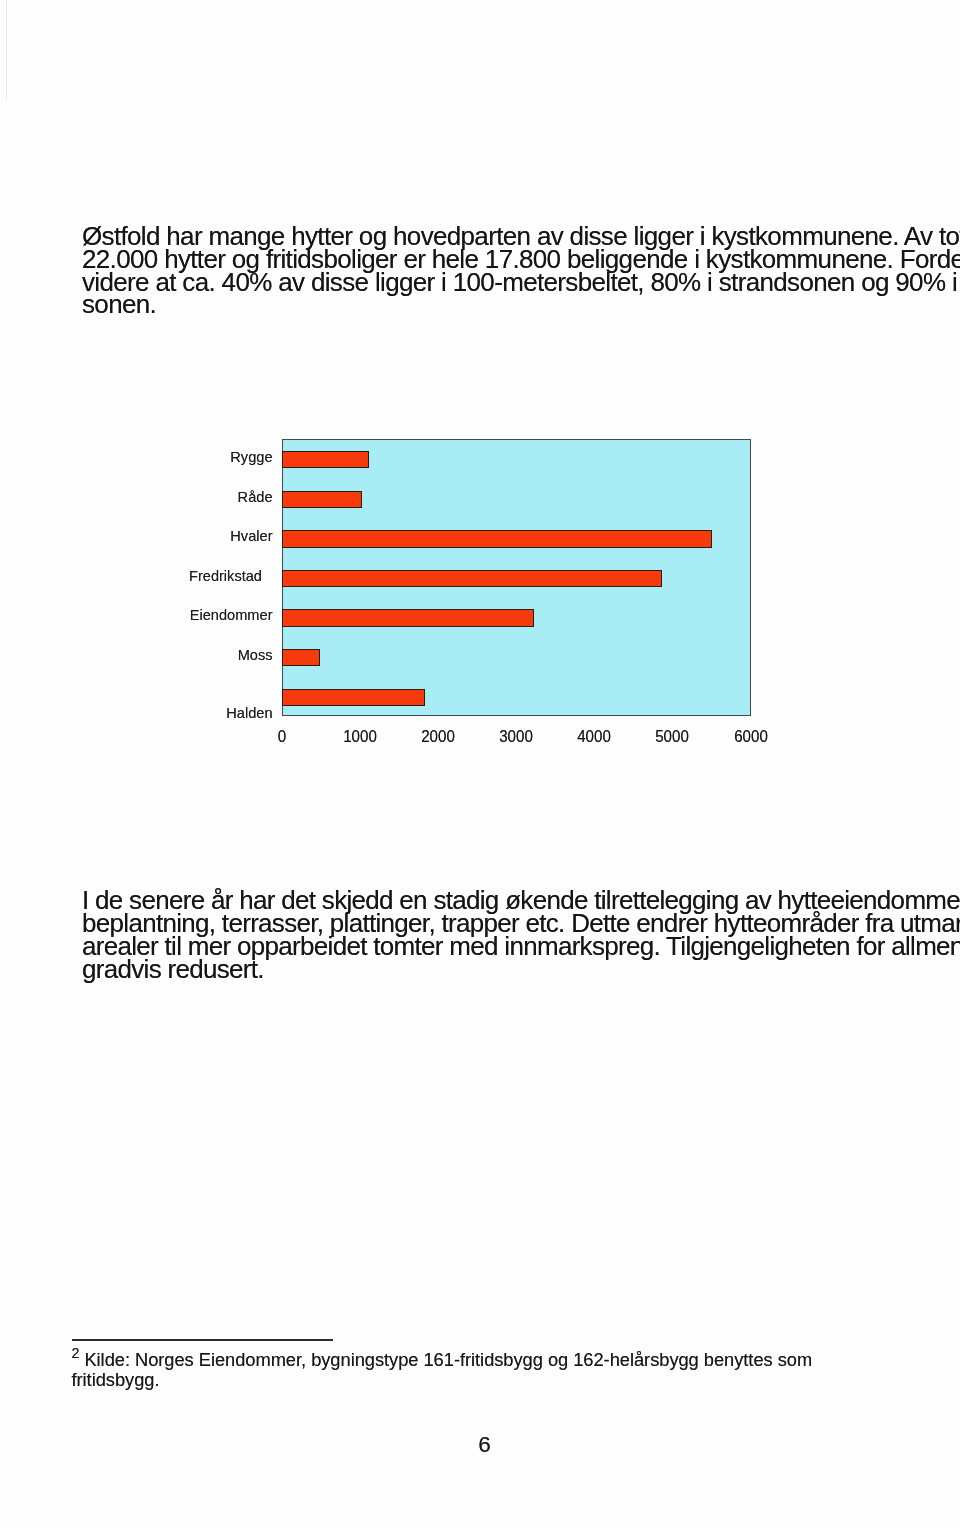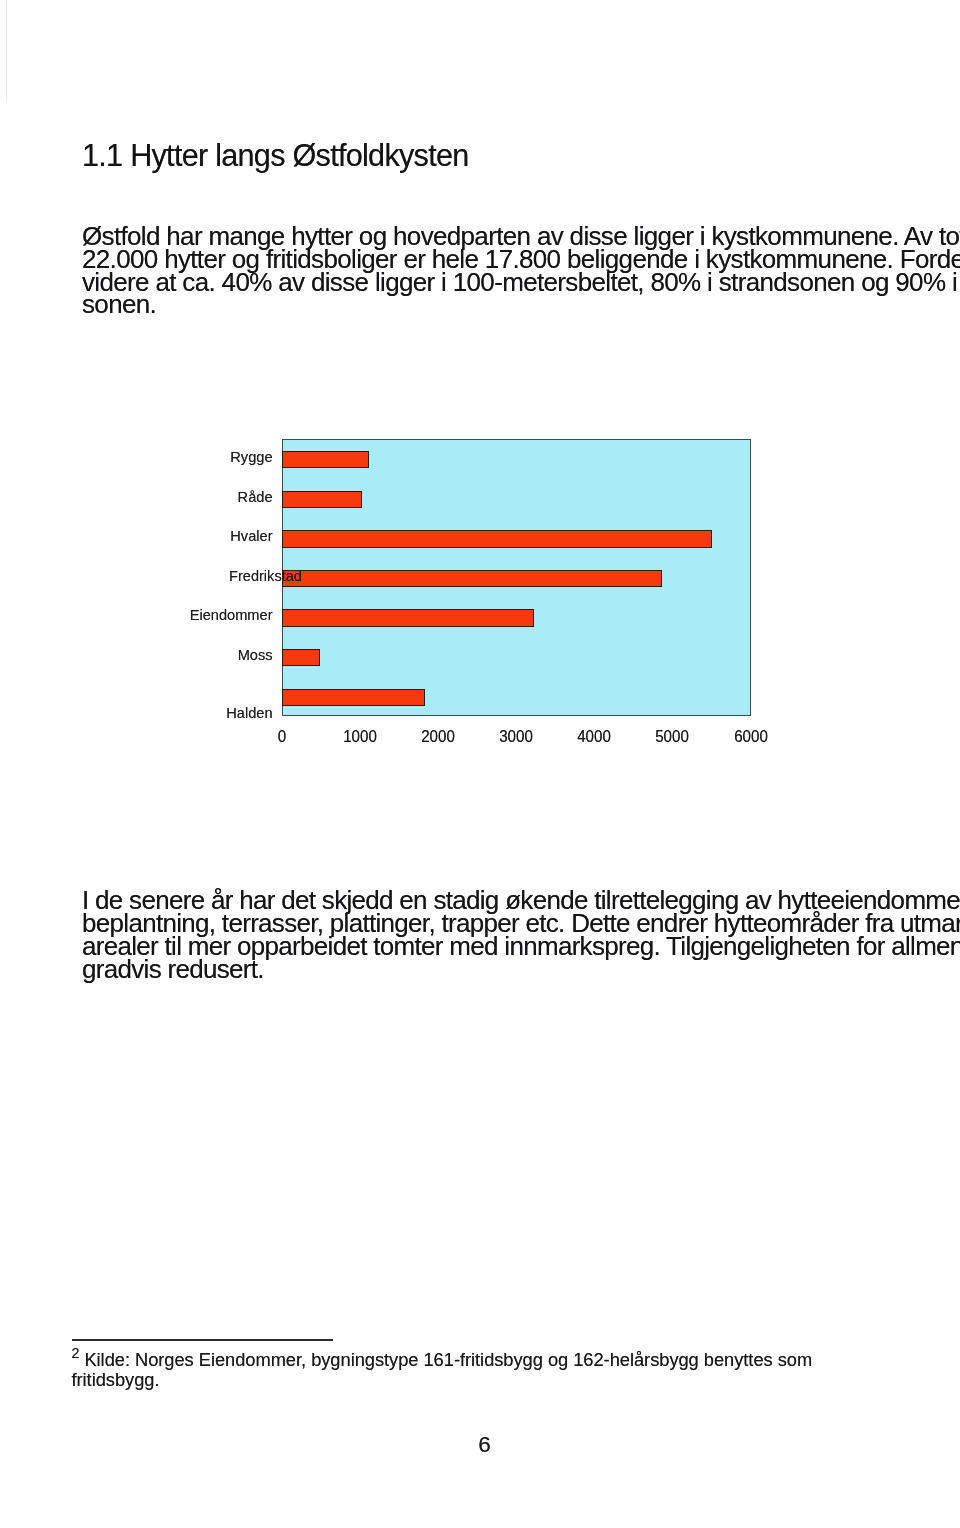--- a/index.html
+++ b/index.html
@@ -46,42 +46,41 @@
 </head>
 <body>
 
 <div class="page">
 
   <div class="pagebg"></div>
   <div class="layer" id="layer">
 
   <div class="scanline"></div>
 
-  <h1 class="h1">1.1 Hytter langs Østfoldkysten</h1>
 
   <p class="para" id="para1">Østfold har mange hytter og hovedparten av disse ligger i kystkommunene. Av totalt nær
 22.000 hytter og fritidsboliger er hele 17.800 beliggende i kystkommunene. Fordelingen viser
 videre at ca. 40% av disse ligger i 100-metersbeltet, 80% i strandsonen og 90% i RPR-
 sonen.</p>
 
 
   <div class="chart">
     <div class="plot" id="plot">
           <div class="bar" style="left: -0.6px; top: 11.0857px; width: 87.3903px; height: 17.4px;"></div>
           <div class="bar" style="left: -0.6px; top: 50.6571px; width: 80.2772px; height: 17.4px;"></div>
           <div class="bar" style="left: -0.6px; top: 90.2286px; width: 430.229px; height: 17.4px;"></div>
           <div class="bar" style="left: -0.6px; top: 129.8px; width: 380.046px; height: 17.4px;"></div>
           <div class="bar" style="left: -0.6px; top: 169.371px; width: 252.087px; height: 17.4px;"></div>
           <div class="bar" style="left: -0.6px; top: 208.943px; width: 38.1453px; height: 17.4px;"></div>
           <div class="bar" style="left: -0.6px; top: 248.514px; width: 143.592px; height: 17.4px;"></div>
         </div>
   <div class="catlabel" style="right: 687.5px; top: 449.986px;">Rygge</div>
         <div class="catlabel" style="right: 687.5px; top: 489.557px;">Råde</div>
         <div class="catlabel" style="right: 687.5px; top: 529.129px;">Hvaler</div>
-        <div class="catlabel" style="right: 658px; top: 568.7px; padding-left: 16px;">Fredrikstad</div>
+        <div class="catlabel" style="right: 698px; top: 568.7px; padding-left: 16px;">Fredrikstad</div>
         <div class="catlabel" style="right: 687.5px; top: 608.271px;">Eiendommer</div>
         <div class="catlabel" style="right: 687.5px; top: 647.843px;">Moss</div>
         <div class="catlabel" style="right: 687.5px; top: 706px;">Halden</div>
         <div class="ticklabel" style="left: 281.5px; top: 729.4px; transform: translateX(-50%) scaleX(0.945);">0</div>
         <div class="ticklabel" style="left: 359.667px; top: 729.4px; transform: translateX(-50%) scaleX(0.945);">1000</div>
         <div class="ticklabel" style="left: 437.833px; top: 729.4px; transform: translateX(-50%) scaleX(0.945);">2000</div>
         <div class="ticklabel" style="left: 516px; top: 729.4px; transform: translateX(-50%) scaleX(0.945);">3000</div>
         <div class="ticklabel" style="left: 594.167px; top: 729.4px; transform: translateX(-50%) scaleX(0.945);">4000</div>
         <div class="ticklabel" style="left: 672.333px; top: 729.4px; transform: translateX(-50%) scaleX(0.945);">5000</div>
         <div class="ticklabel" style="left: 750.5px; top: 729.4px; transform: translateX(-50%) scaleX(0.945);">6000</div>

